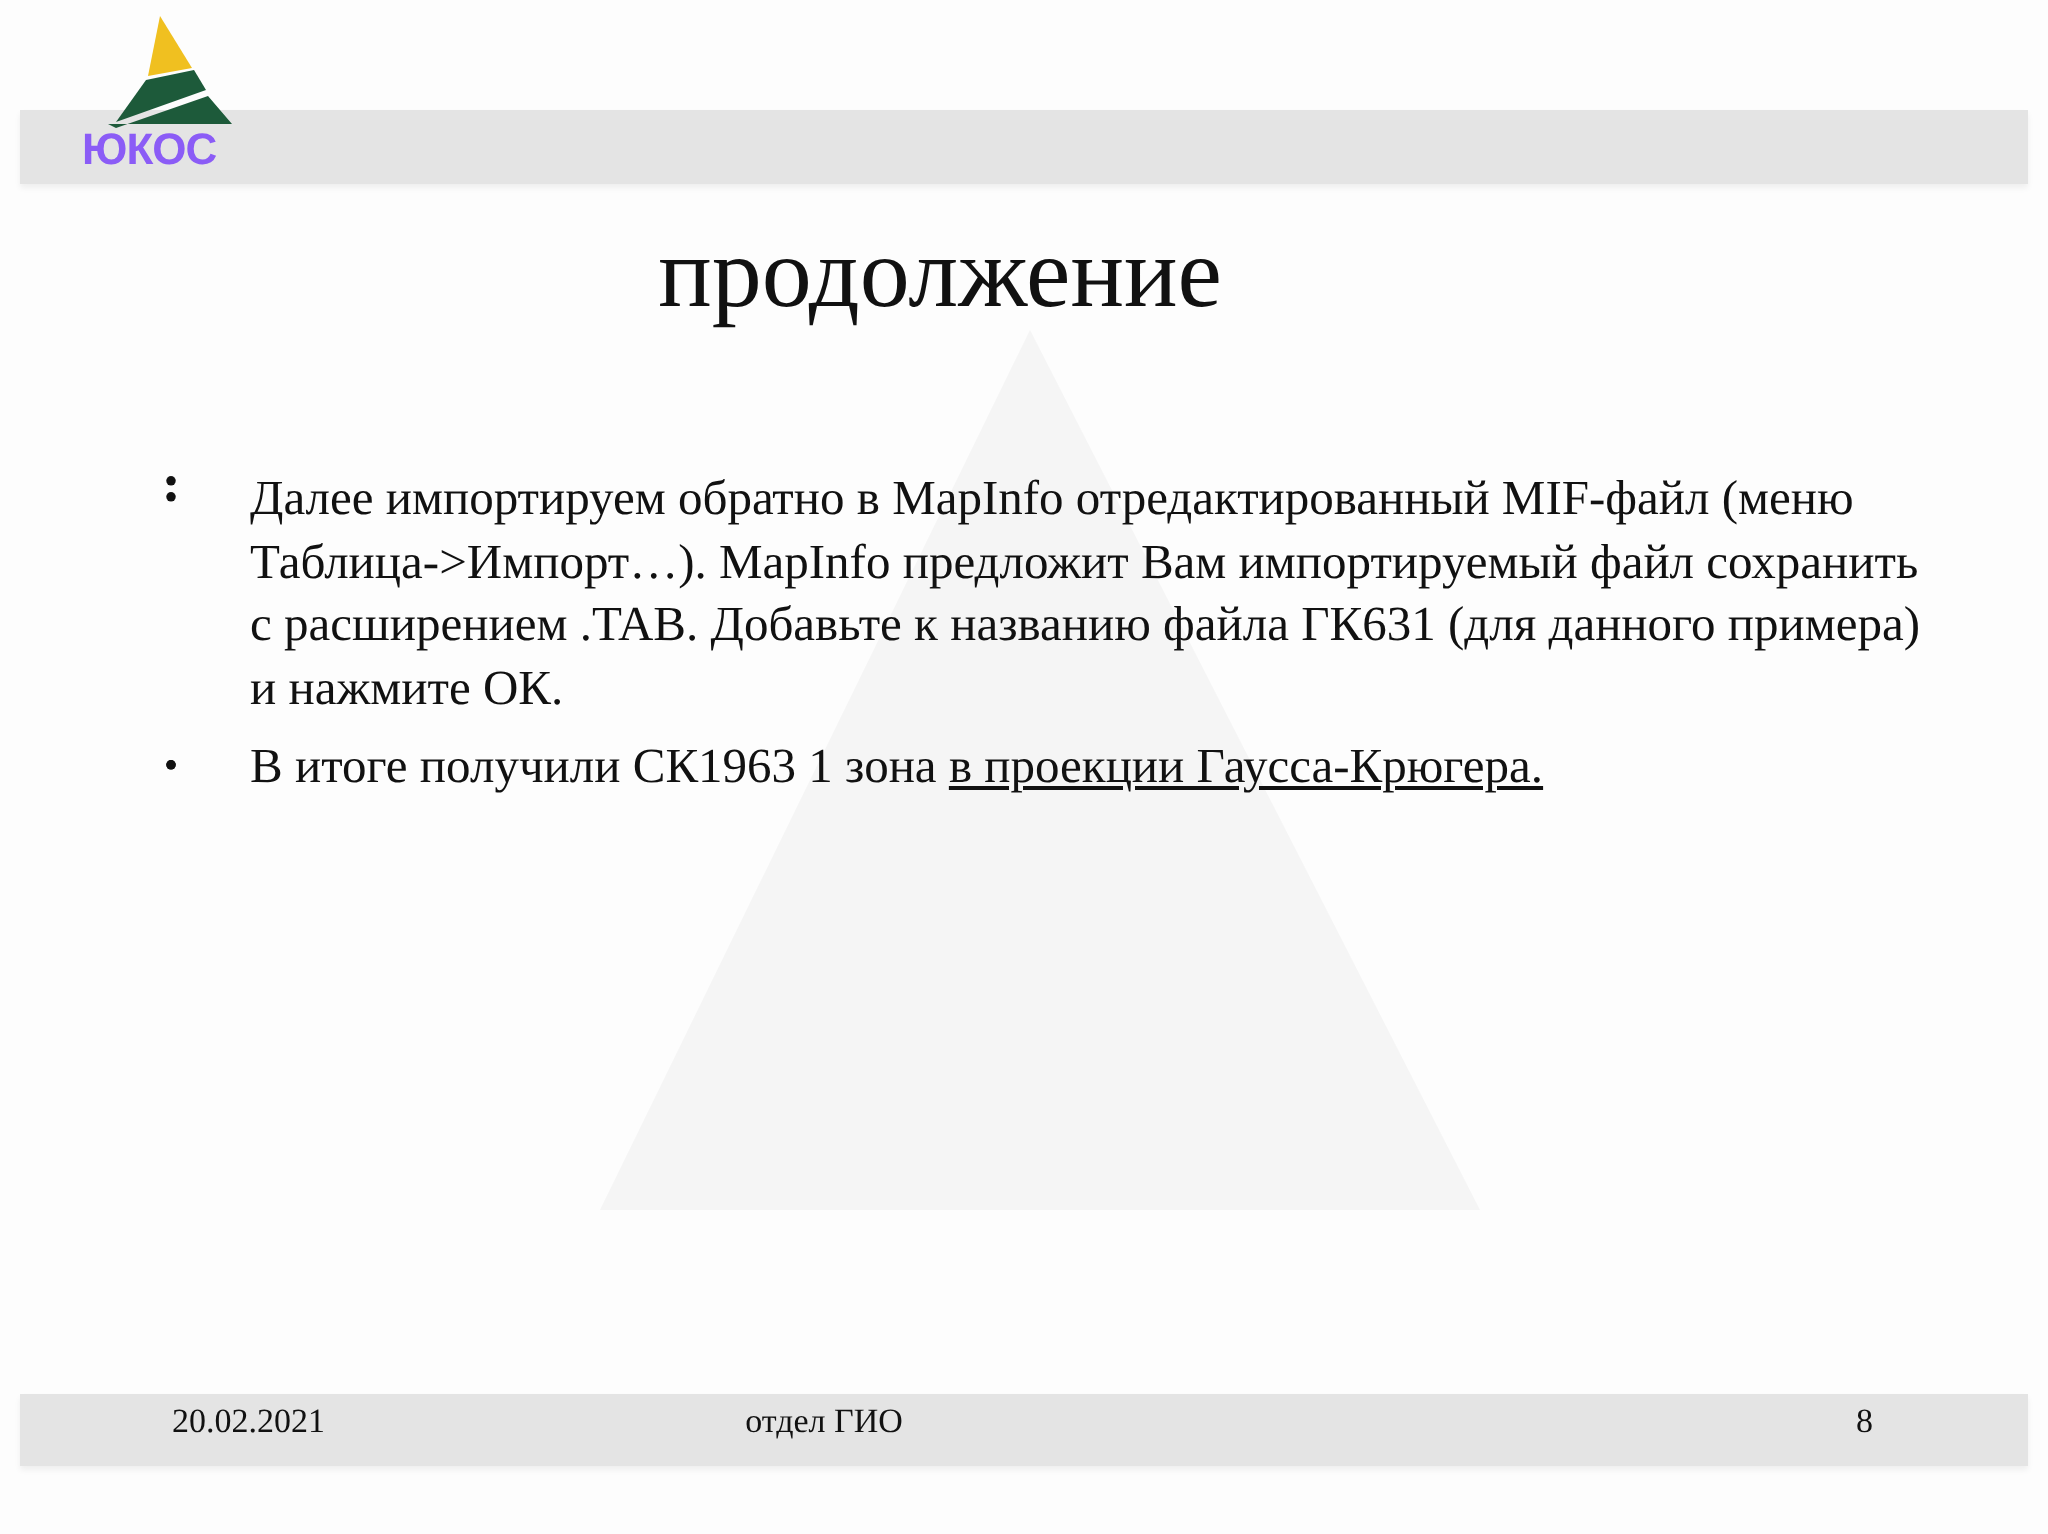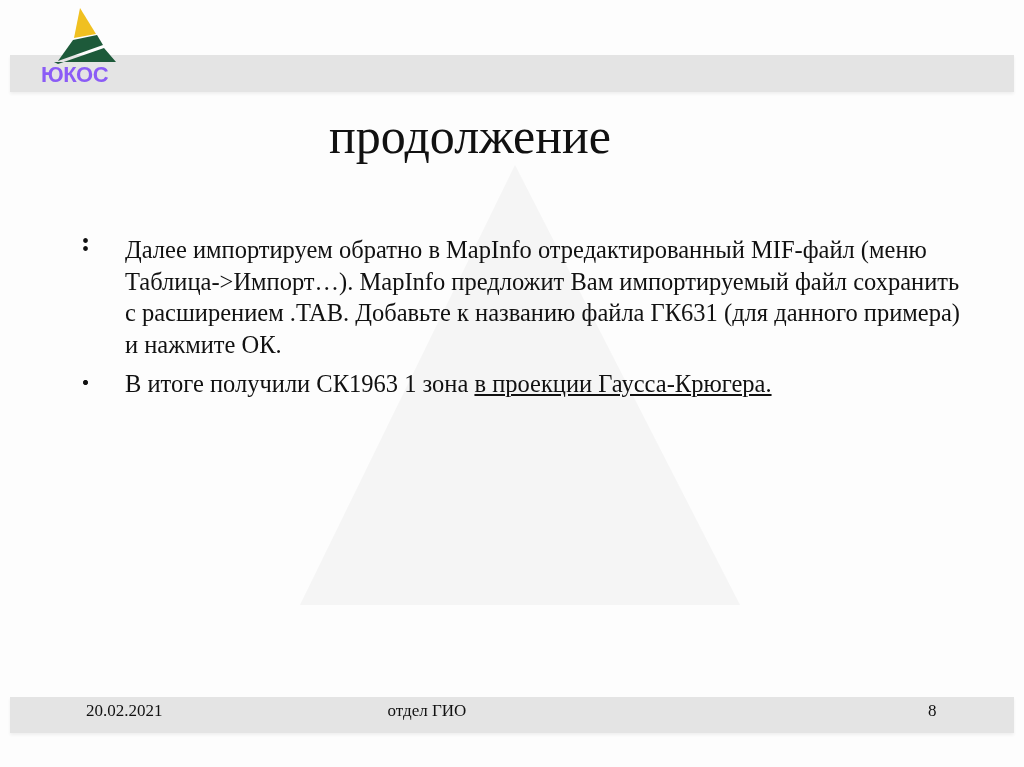--- a/index.html
+++ b/index.html
@@ -14,21 +14,21 @@
   .title { position: absolute; left: 0; width: 940px; top: 106px; text-align: center; font-size: 50px;
            line-height: 60px; z-index: 1; }
   .content { position: absolute; left: 82px; top: 226px; width: 880px; z-index: 1; }
   .bullet { position: relative; padding-left: 43px; font-size: 24.5px; line-height: 31.5px; margin-bottom: 8px; }
   .bullet .dot { position: absolute; left: 0; top: 0; font-size: 20px; }
   .underline { text-decoration: underline; }
   .footer-band { position: absolute; left: 10px; top: 697px; width: 1004px; height: 36px; background: #e4e4e4;
                  box-shadow: 0 2px 3px rgba(0,0,0,0.06); }
   .footer-text { position: absolute; top: 679px; font-size: 17px; z-index: 2; margin-top: 22px; }
   .f-date { left: 86px; }
-  .f-dept { left: 0; width: 824px; text-align: center; padding-left: 15px; }
+  .f-dept { left: 0; width: 824px; text-align: center; }
   .f-page { left: 928px; }
 </style>
 </head>
 <body>
 
 <div class="top-band"></div>
 
 <svg class="logo" viewBox="0 0 90 88">
   <polygon points="42,4 58,30 36,34" fill="#f0c020"></polygon>
   <polygon points="35,36 59,31 65,41 20,57" fill="#1d5a3a"></polygon>

